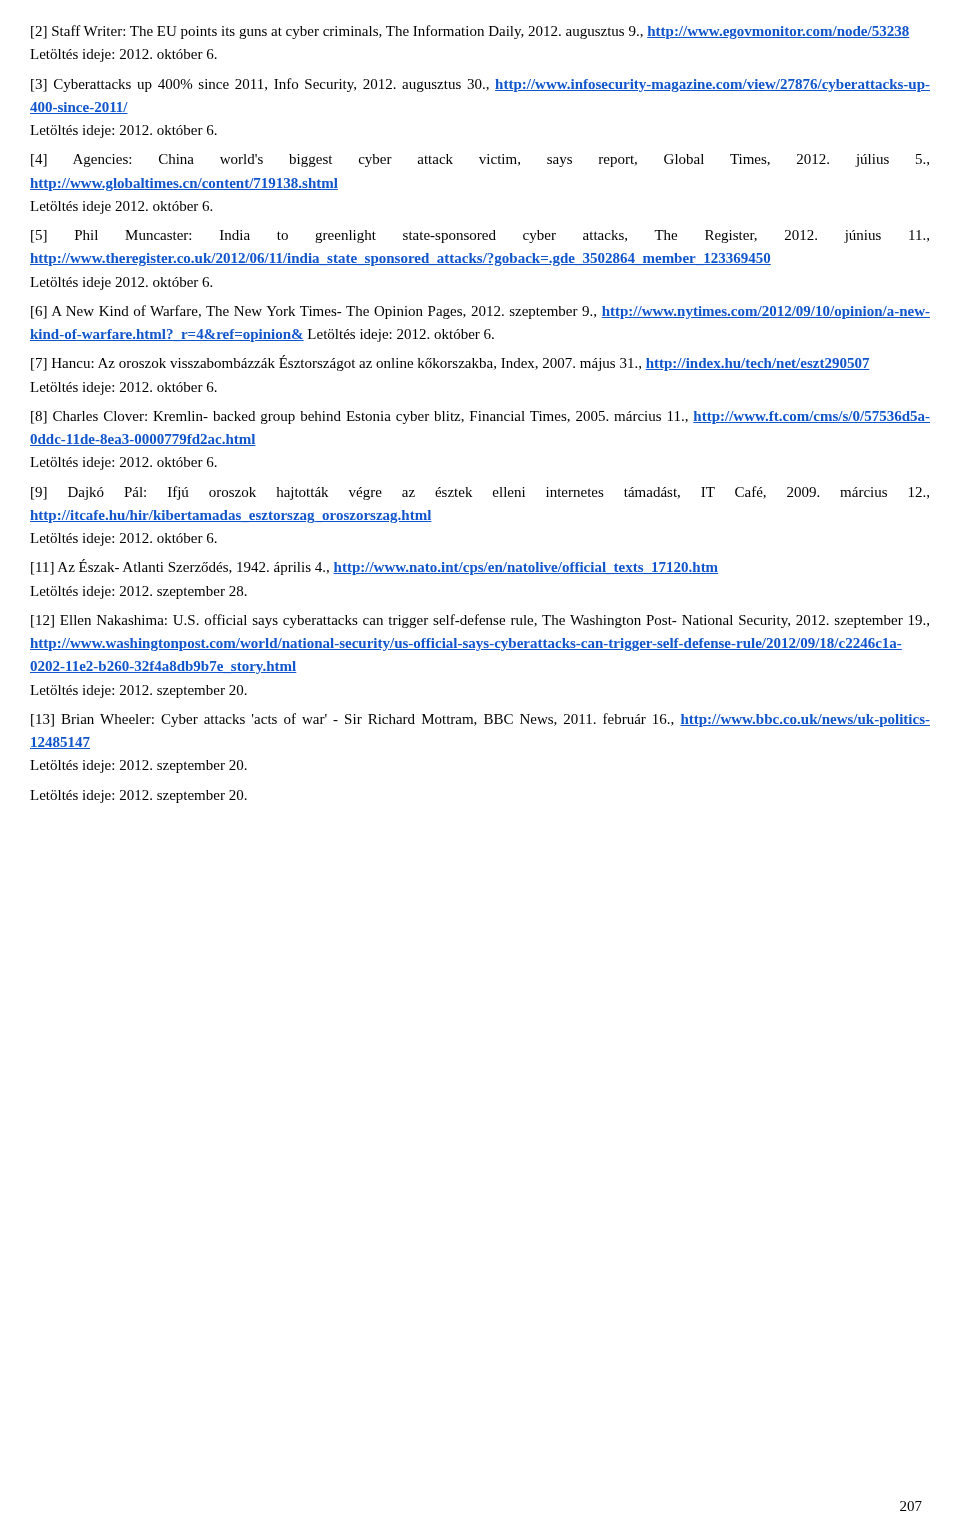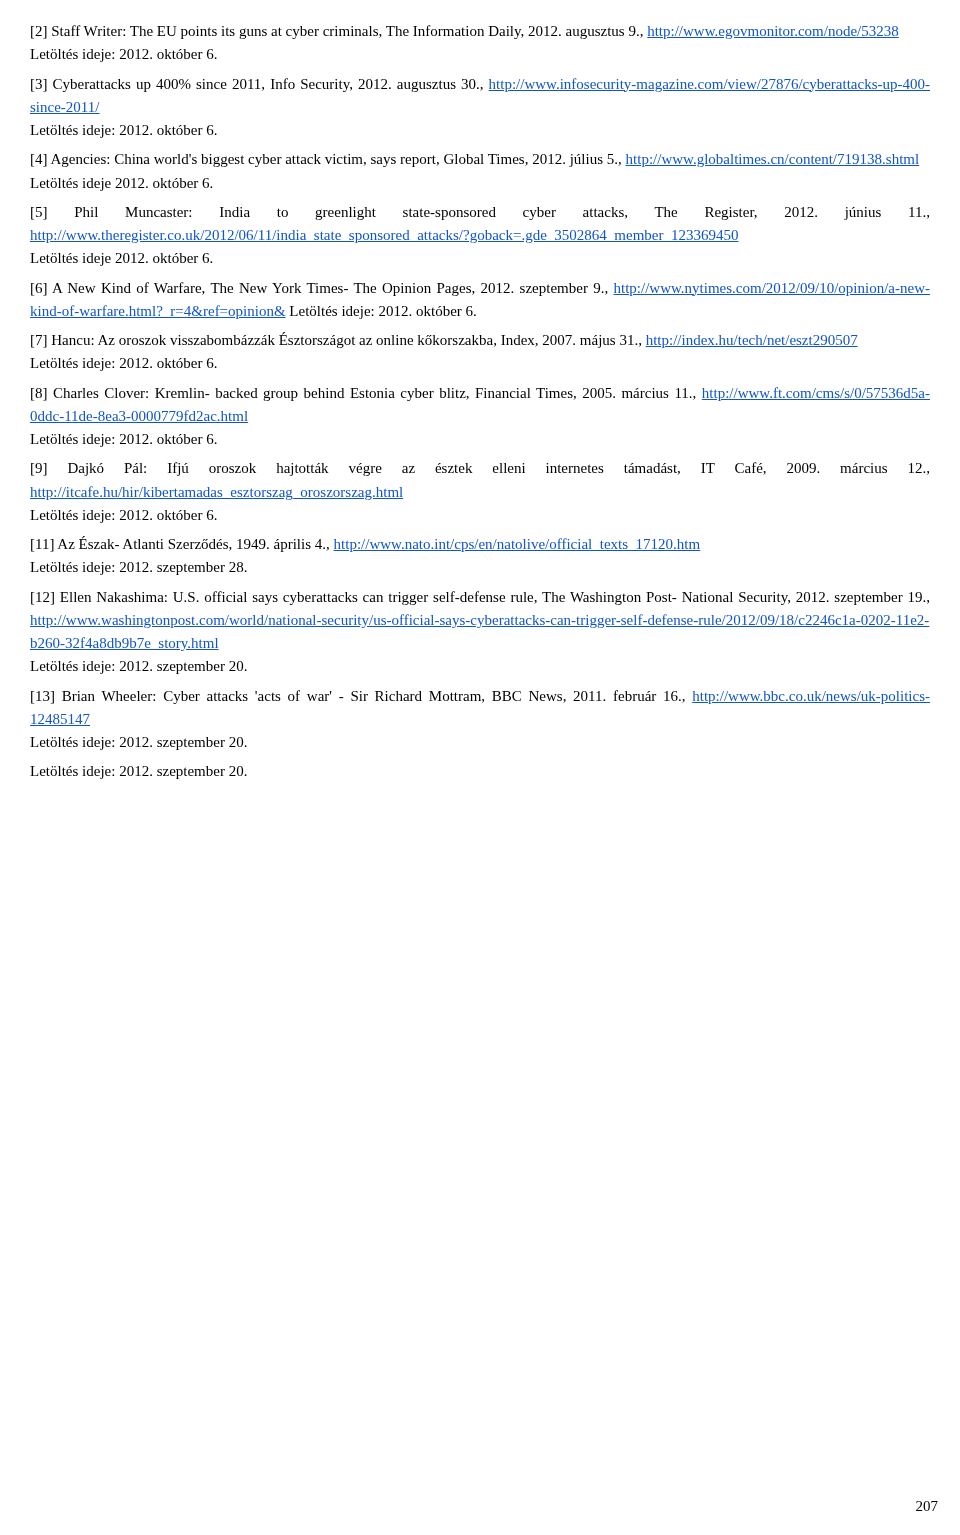--- a/index.html
+++ b/index.html
@@ -26,25 +26,26 @@
       margin-bottom: 6px;
       text-align: justify;
     }
     .reference-block p {
       text-indent: 0;
       margin: 0;
     }
     a, .link-text {
       color: #1155CC;
       text-decoration: underline;
+      font-weight: bold;
     }
     .page-number {
       position: absolute;
       bottom: 20px;
-      right: 22px;
+      right: 38px;
       font-size: 15px;
       color: #000;
     }
   </style>
 </head>
 <body>
 
 <div class="content-area">
 
   <div class="reference-block">
@@ -98,21 +99,21 @@
   <div class="reference-block">
     <p>
       <span>[9] Dajkó Pál: Ifjú oroszok hajtották végre az észtek elleni internetes támadást, IT Café,         2009.         március         12., </span><a class="link-text">http://itcafe.hu/hir/kibertamadas_esztorszag_oroszorszag.html</a>
     </p>
     <p>Letöltés ideje: 2012. október 6.</p>
   </div>
 
 
   <div class="reference-block">
     <p>
-      <span>[11]       Az       Észak-       Atlanti       Szerződés,       1949.       április       4., </span><a class="link-text">http://www.nato.int/cps/en/natolive/official_texts_17120.htm</a>
+      <span>[11]       Az       Észak-       Atlanti       Szerződés,       1942.       április       4., </span><a class="link-text">http://www.nato.int/cps/en/natolive/official_texts_17120.htm</a>
     </p>
     <p>Letöltés ideje: 2012. szeptember 28.</p>
   </div>
 
   <div class="reference-block">
     <p>
       <span>[12] Ellen Nakashima: U.S. official says cyberattacks can trigger self-defense rule, The Washington Post- National Security, 2012.   szeptember   19., </span><a class="link-text">http://www.washingtonpost.com/world/national-security/us-official-says-cyberattacks-can-trigger-self-defense-rule/2012/09/18/c2246c1a-0202-11e2-b260-32f4a8db9b7e_story.html</a>
     </p>
     <p>Letöltés ideje: 2012. szeptember 20.</p>
   </div>

